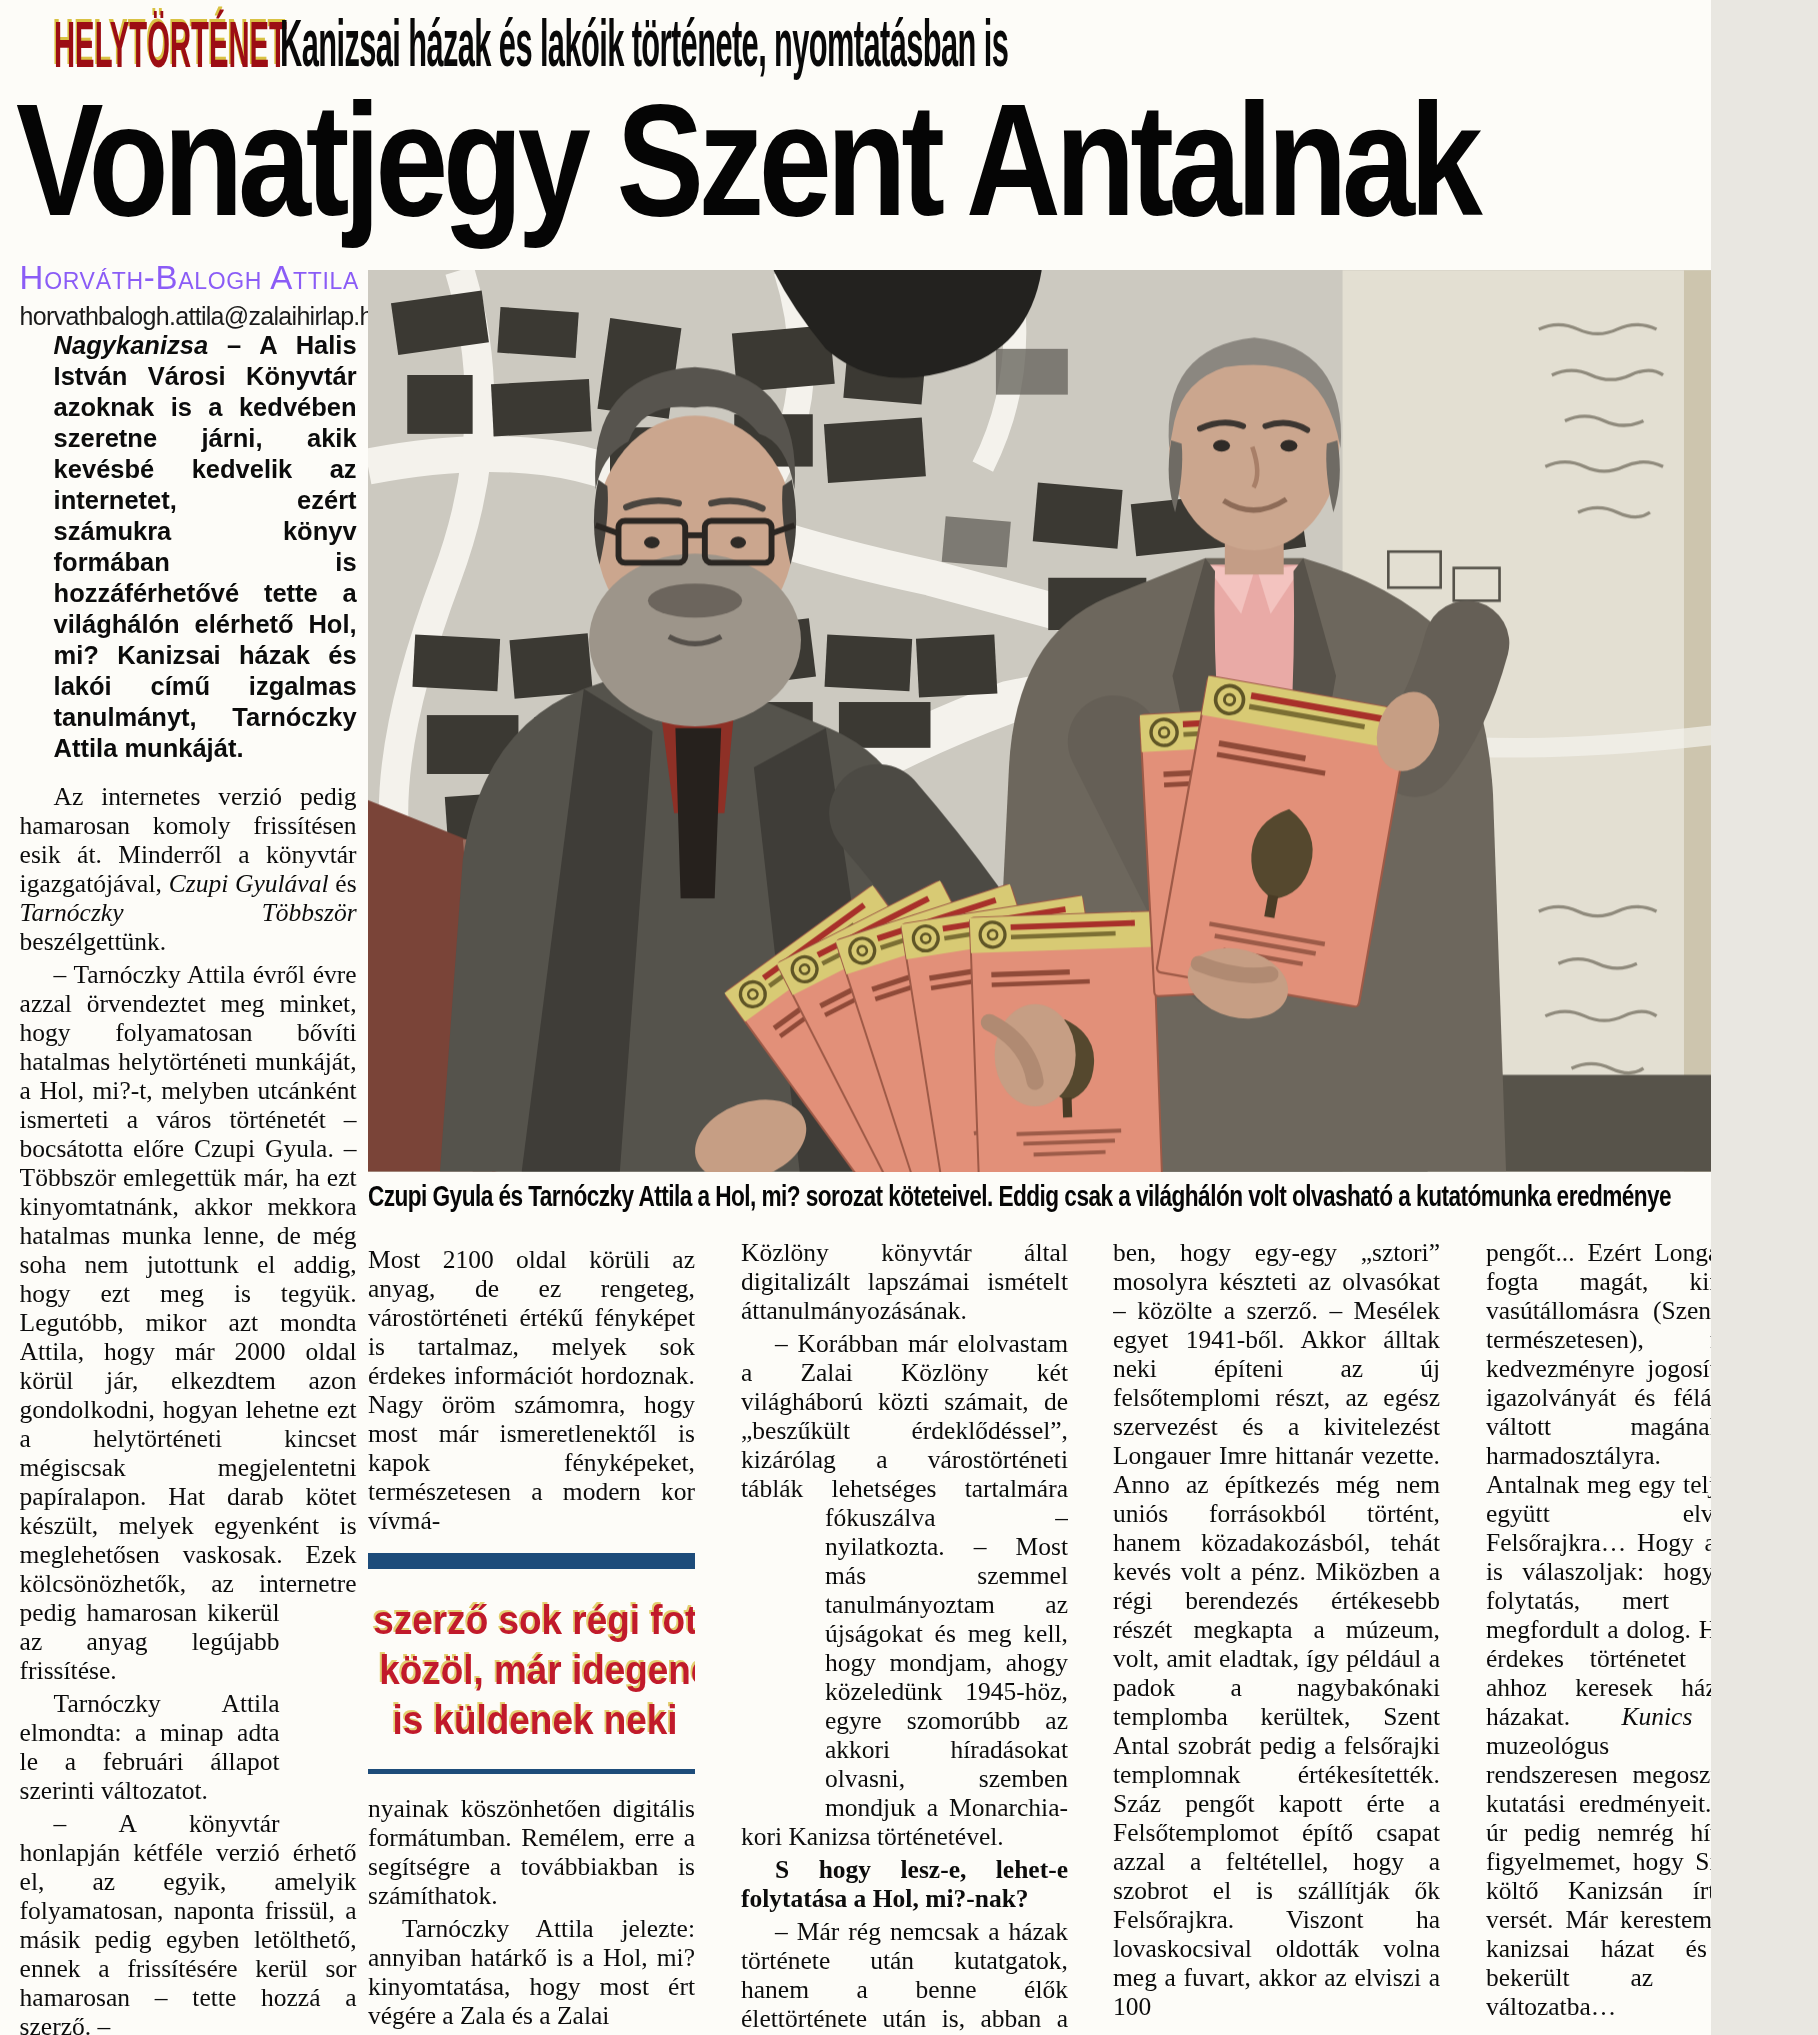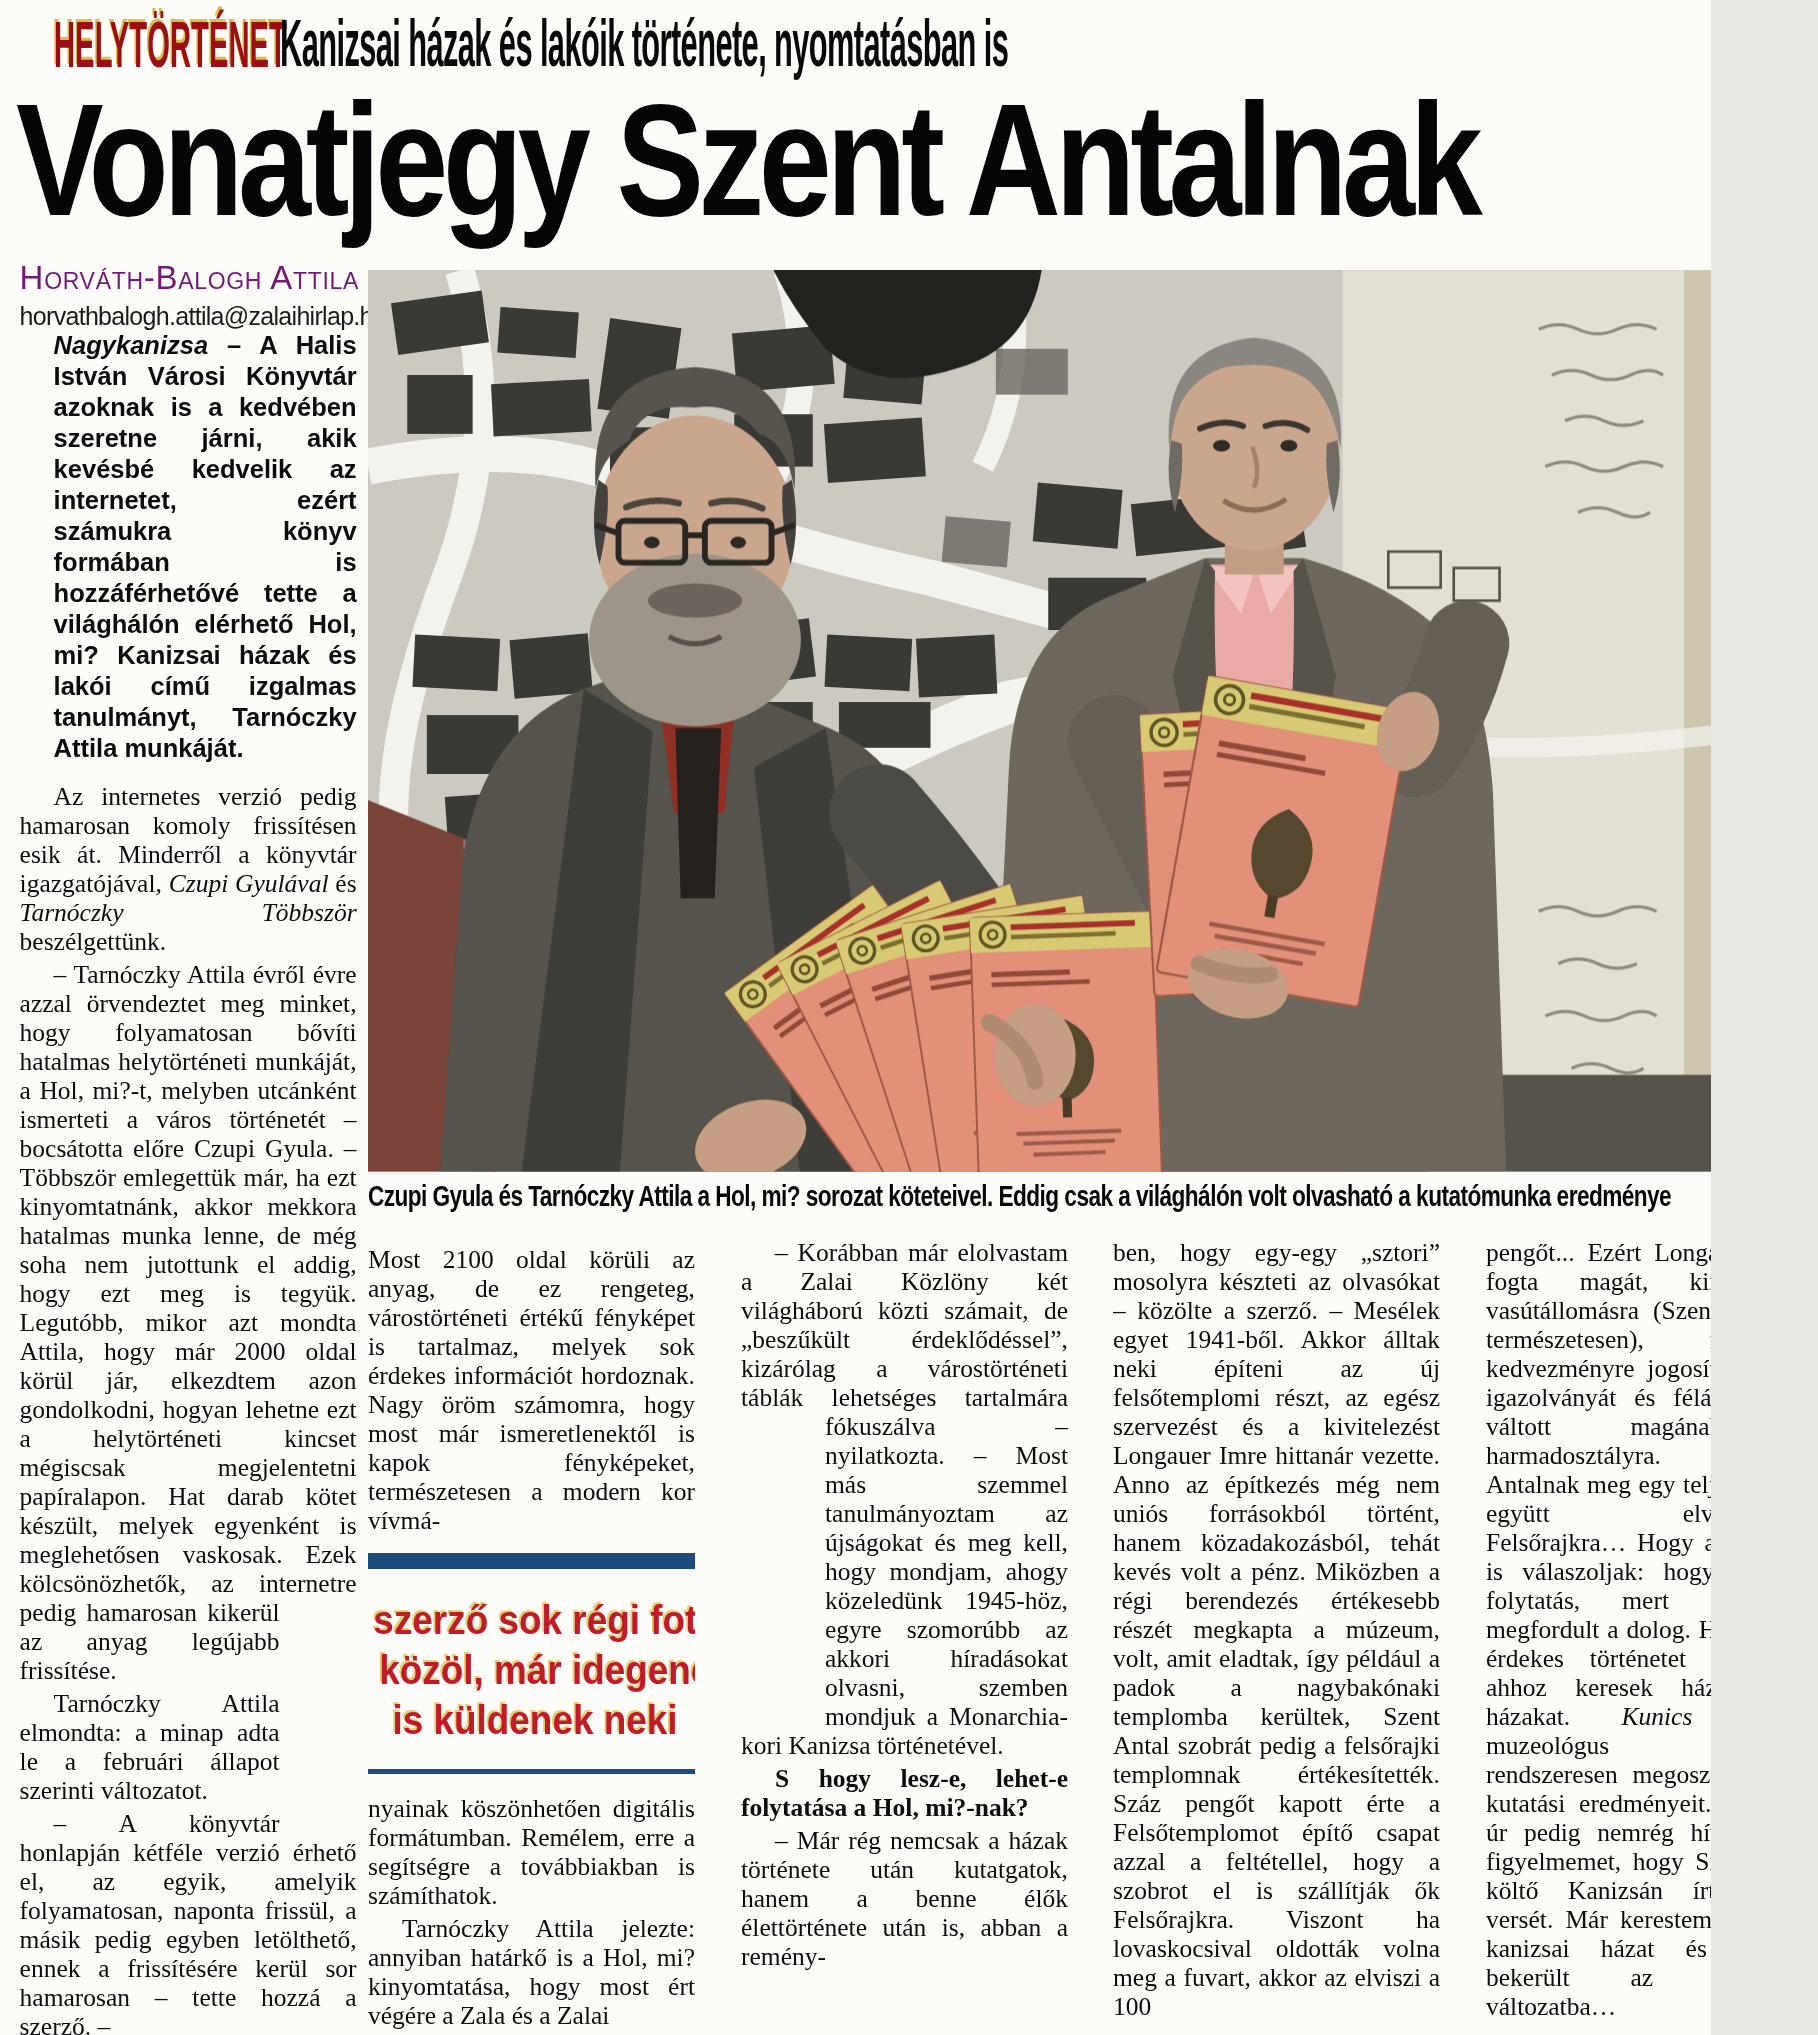--- a/index.html
+++ b/index.html
@@ -11,21 +11,21 @@
       transform:scaleX(0.45);transform-origin:0 0;text-shadow:-3.3px -2.6px 0 #d9c243;}
   .kicker-head{position:absolute;left:280px;top:9.2px;font-family:"Liberation Sans",sans-serif;
       font-weight:700;font-size:67px;line-height:68px;color:#090909;white-space:nowrap;
       transform:scaleX(0.46);transform-origin:0 0;letter-spacing:-1.3px;}
   
   .headline{position:absolute;left:15.7px;top:77px;margin:0;font-family:"Liberation Sans",sans-serif;
       font-weight:700;font-size:160px;line-height:165px;color:#050505;white-space:nowrap;
       transform:scaleX(0.82);transform-origin:0 0;letter-spacing:-6.5px;}
   
   .byline{position:absolute;left:19.6px;top:260px;width:340px;font-family:"Liberation Sans",sans-serif;}
-  .byline-name{font-size:33px;line-height:35px;font-variant:small-caps;letter-spacing:0.7px;color:#701a75;}
+  .byline-name{font-size:33px;line-height:35px;font-variant:small-caps;letter-spacing:0.7px;color:#8b5cf6;}
   .byline-email{font-size:25px;line-height:27.5px;margin-top:7.9px;letter-spacing:-0.7px;color:#1a1a1a;}
   
   .col{position:absolute;text-align:justify;overflow:hidden;}
   .col p{margin:0 0 3.9px 0;}
   .t{font-size:25.5px;line-height:29px;text-indent:34px;}
   .noind{text-indent:0;}
   .col1{left:19.6px;top:330px;width:337px;height:1705px;}
   .col2{left:368px;top:1238px;width:327px;height:798px;margin-top:7px;}
   .col3{left:741px;top:1238px;width:327px;height:798px;}
   .col4{left:1113px;top:1238px;width:327px;height:798px;}
@@ -267,20 +267,21 @@
     <aside class="pullquote">
       <div class="pq-bar-top"></div>
       <div class="pq-text">A szerző sok régi fotót is közöl, már idegenek is küldenek neki</div>
       <div class="pq-bar-bottom"></div>
     </aside>
     <p class="t noind">nyainak köszönhetően digitális formátumban. Remélem, erre a segítségre a továbbiakban is számíthatok.</p>
     <p class="t">Tarnóczky Attila jelezte: annyiban határkő is a Hol, mi? kinyomtatása, hogy most ért végére a Zala és a Zalai</p>
   </div>
 
   <div class="col col3">
+    <p class="t noind">Közlöny könyvtár által digitalizált lapszámai ismételt áttanulmányozásának.</p>
     <p class="t"><span>– Korábban már elolvastam a Zalai Közlöny két világháború közti számait, de „beszűkült érdeklődéssel”, kizárólag a várostörténeti táblák lehetséges tartalmára </span><span class="cutL"></span><span>fókuszálva – nyilatkozta. – Most más szemmel tanulmányoztam az újságokat és meg kell, hogy mondjam, ahogy közeledünk 1945-höz, egyre szomorúbb az akkori híradásokat olvasni, szemben </span><span>mondjuk a Monarchia-kori Kanizsa történetével.</span></p>
     <p class="t qbold">S hogy lesz-e, lehet-e folytatása a Hol, mi?-nak?</p>
     <p class="t">– Már rég nemcsak a házak története után kutatgatok, hanem a benne élők élettörténete után is, abban a remény-</p>
   </div>
 
   <div class="col col4">
     <p class="t noind">ben, hogy egy-egy „sztori” mosolyra készteti az olvasókat – közölte a szerző. – Mesélek egyet 1941-ből. Akkor álltak neki építeni az új felsőtemplomi részt, az egész szervezést és a kivitelezést Longauer Imre hittanár vezette. Anno az építkezés még nem uniós forrásokból történt, hanem közadakozásból, tehát kevés volt a pénz. Miközben a régi berendezés értékesebb részét megkapta a múzeum, volt, amit eladtak, így például a padok a nagybakónaki templomba kerültek, Szent Antal szobrát pedig a felsőrajki templomnak értékesítették. Száz pengőt kapott érte a Felsőtemplomot építő csapat azzal a feltétellel, hogy a szobrot el is szállítják ők Felsőrajkra. Viszont ha lovaskocsival oldották volna meg a fuvart, akkor az elviszi a 100</p>
   </div>
 
   <div class="col col5">

